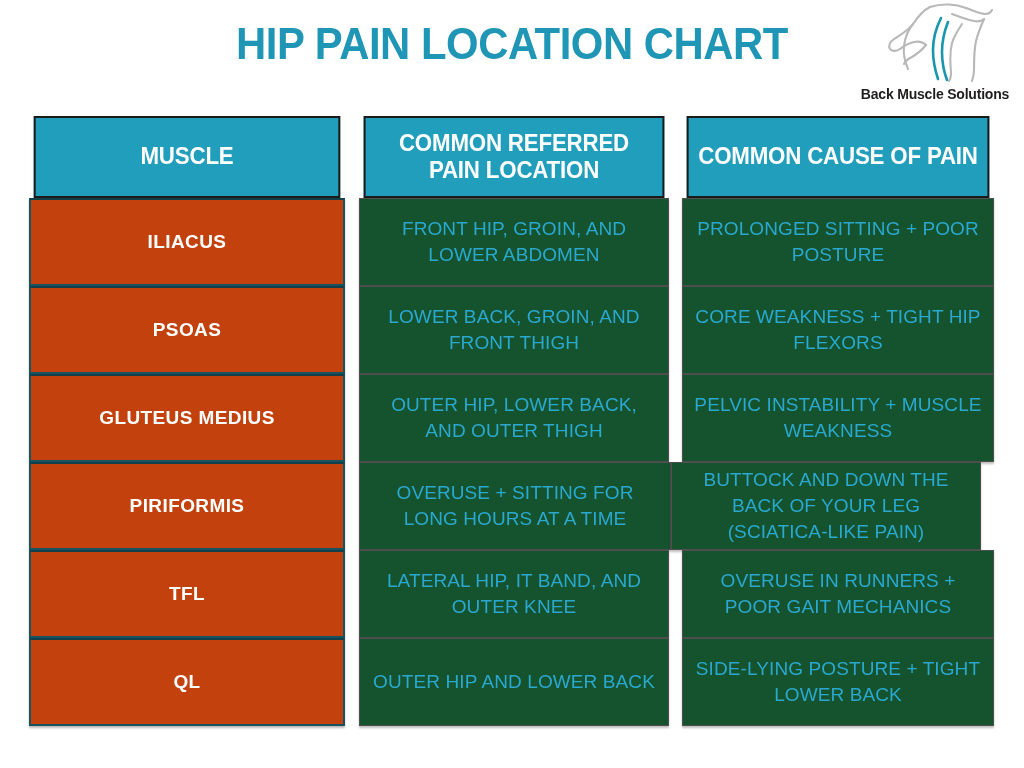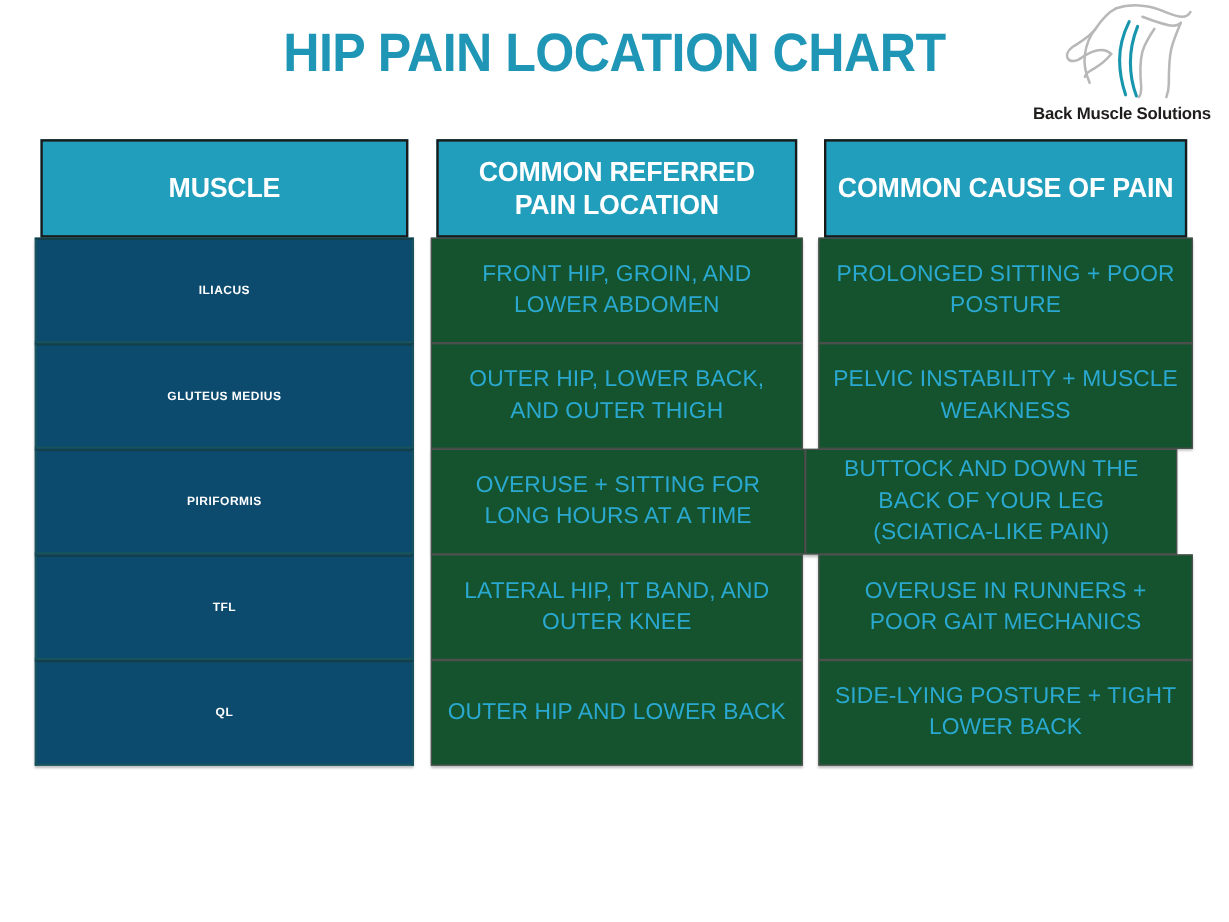--- a/index.html
+++ b/index.html
@@ -103,26 +103,26 @@
     height: 82px;
     font-family: "Liberation Sans Narrow", "Liberation Sans", sans-serif;
     transform: scaleX(0.97);
   }
 
   
   .row-body { height: 88px; }
   .row-body .cell { height: 88px; }
 
   .cell-muscle {
-    background: #0c4a6e;
+    background: #c2410c;
     border: 2px solid #17525f;
     border-top-color: #123f4a;
     color: #ffffff;
     font-weight: bold;
-    font-size: 10px;
+    font-size: 19px;
     letter-spacing: 0.4px;
     box-shadow: 0 2px 2px rgba(0,0,0,0.28);
   }
   .cell-text {
     background: #14532d;
     border: 1.5px solid #4f4f4f;
     color: #2aa8d0;
     font-size: 19px;
     line-height: 1.38;
     letter-spacing: 0.1px;
@@ -165,20 +165,25 @@
       <div class="cell col-loc">COMMON REFERRED PAIN LOCATION</div>
       <div class="cell col-cause">COMMON CAUSE OF PAIN</div>
     </div>
 
     <div class="row row-body">
       <div class="cell col-muscle cell-muscle">ILIACUS</div>
       <div class="cell col-loc cell-text">FRONT HIP, GROIN, AND LOWER ABDOMEN</div>
       <div class="cell col-cause cell-text">PROLONGED SITTING + POOR POSTURE</div>
     </div>
 
+    <div class="row row-body">
+      <div class="cell col-muscle cell-muscle">PSOAS</div>
+      <div class="cell col-loc cell-text">LOWER BACK, GROIN, AND FRONT THIGH</div>
+      <div class="cell col-cause cell-text">CORE WEAKNESS + TIGHT HIP FLEXORS</div>
+    </div>
 
     <div class="row row-body">
       <div class="cell col-muscle cell-muscle">GLUTEUS MEDIUS</div>
       <div class="cell col-loc cell-text">OUTER HIP, LOWER BACK, AND OUTER THIGH</div>
       <div class="cell col-cause cell-text">PELVIC INSTABILITY + MUSCLE WEAKNESS</div>
     </div>
 
     <div class="row row-body">
       <div class="cell col-muscle cell-muscle">PIRIFORMIS</div>
       <div class="cell col-cause cell-text">OVERUSE + SITTING FOR LONG HOURS AT A TIME</div>

